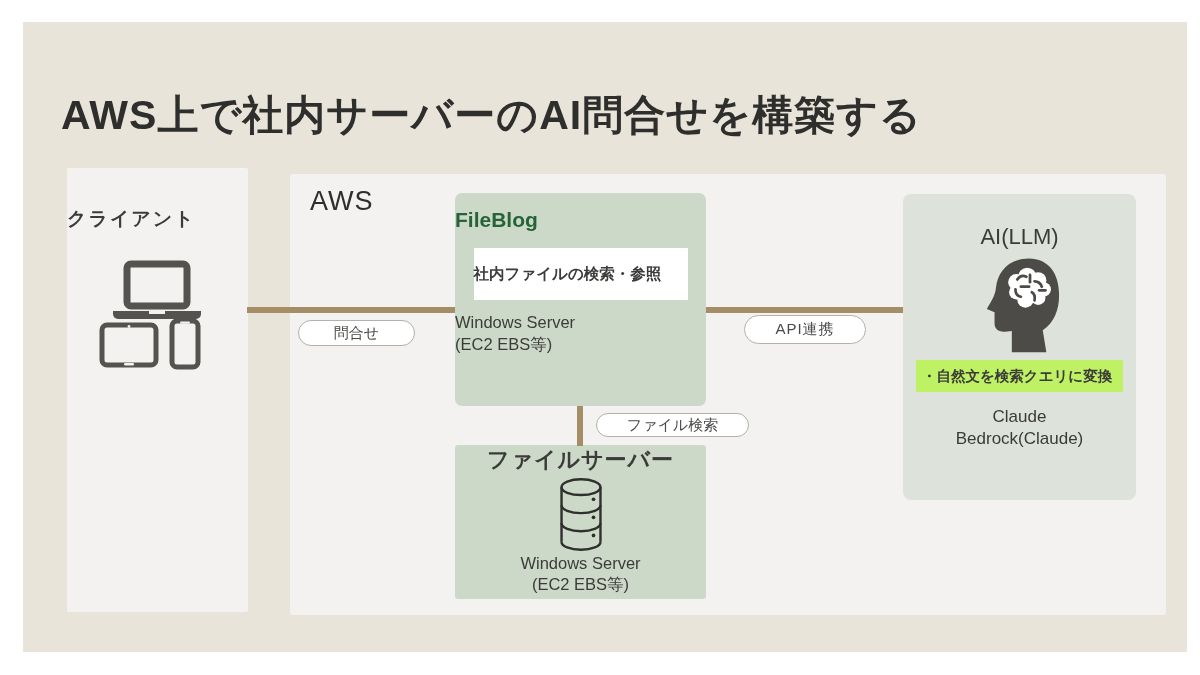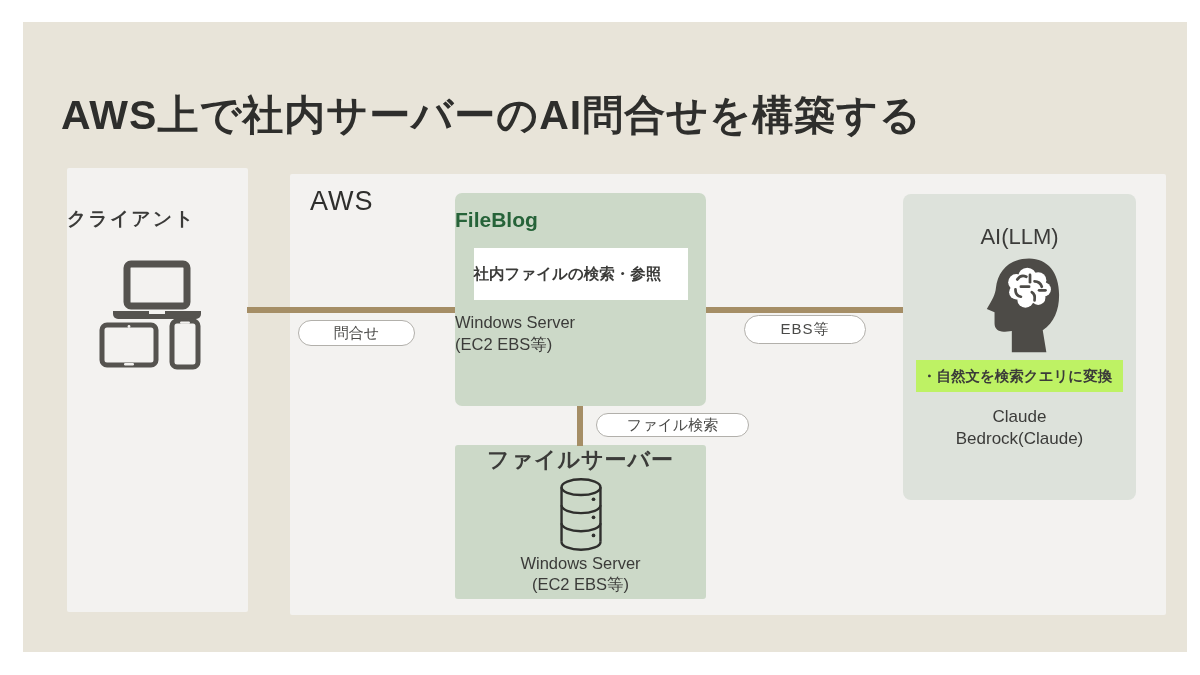--- a/index.html
+++ b/index.html
@@ -189,17 +189,17 @@
           <div>Bedrock(Claude)</div>
         </div>
       </div>
     </div>
 
     <div class="hline l1"></div>
     <div class="hline l2"></div>
     <div class="vline"></div>
 
     <div class="pill inquiry">問合せ</div>
-    <div class="pill api">EBS等</div>
+    <div class="pill api">API連携</div>
     <div class="pill filesearch">ファイル検索</div>
 
   </div>
 </div>
 
 </body></html>

